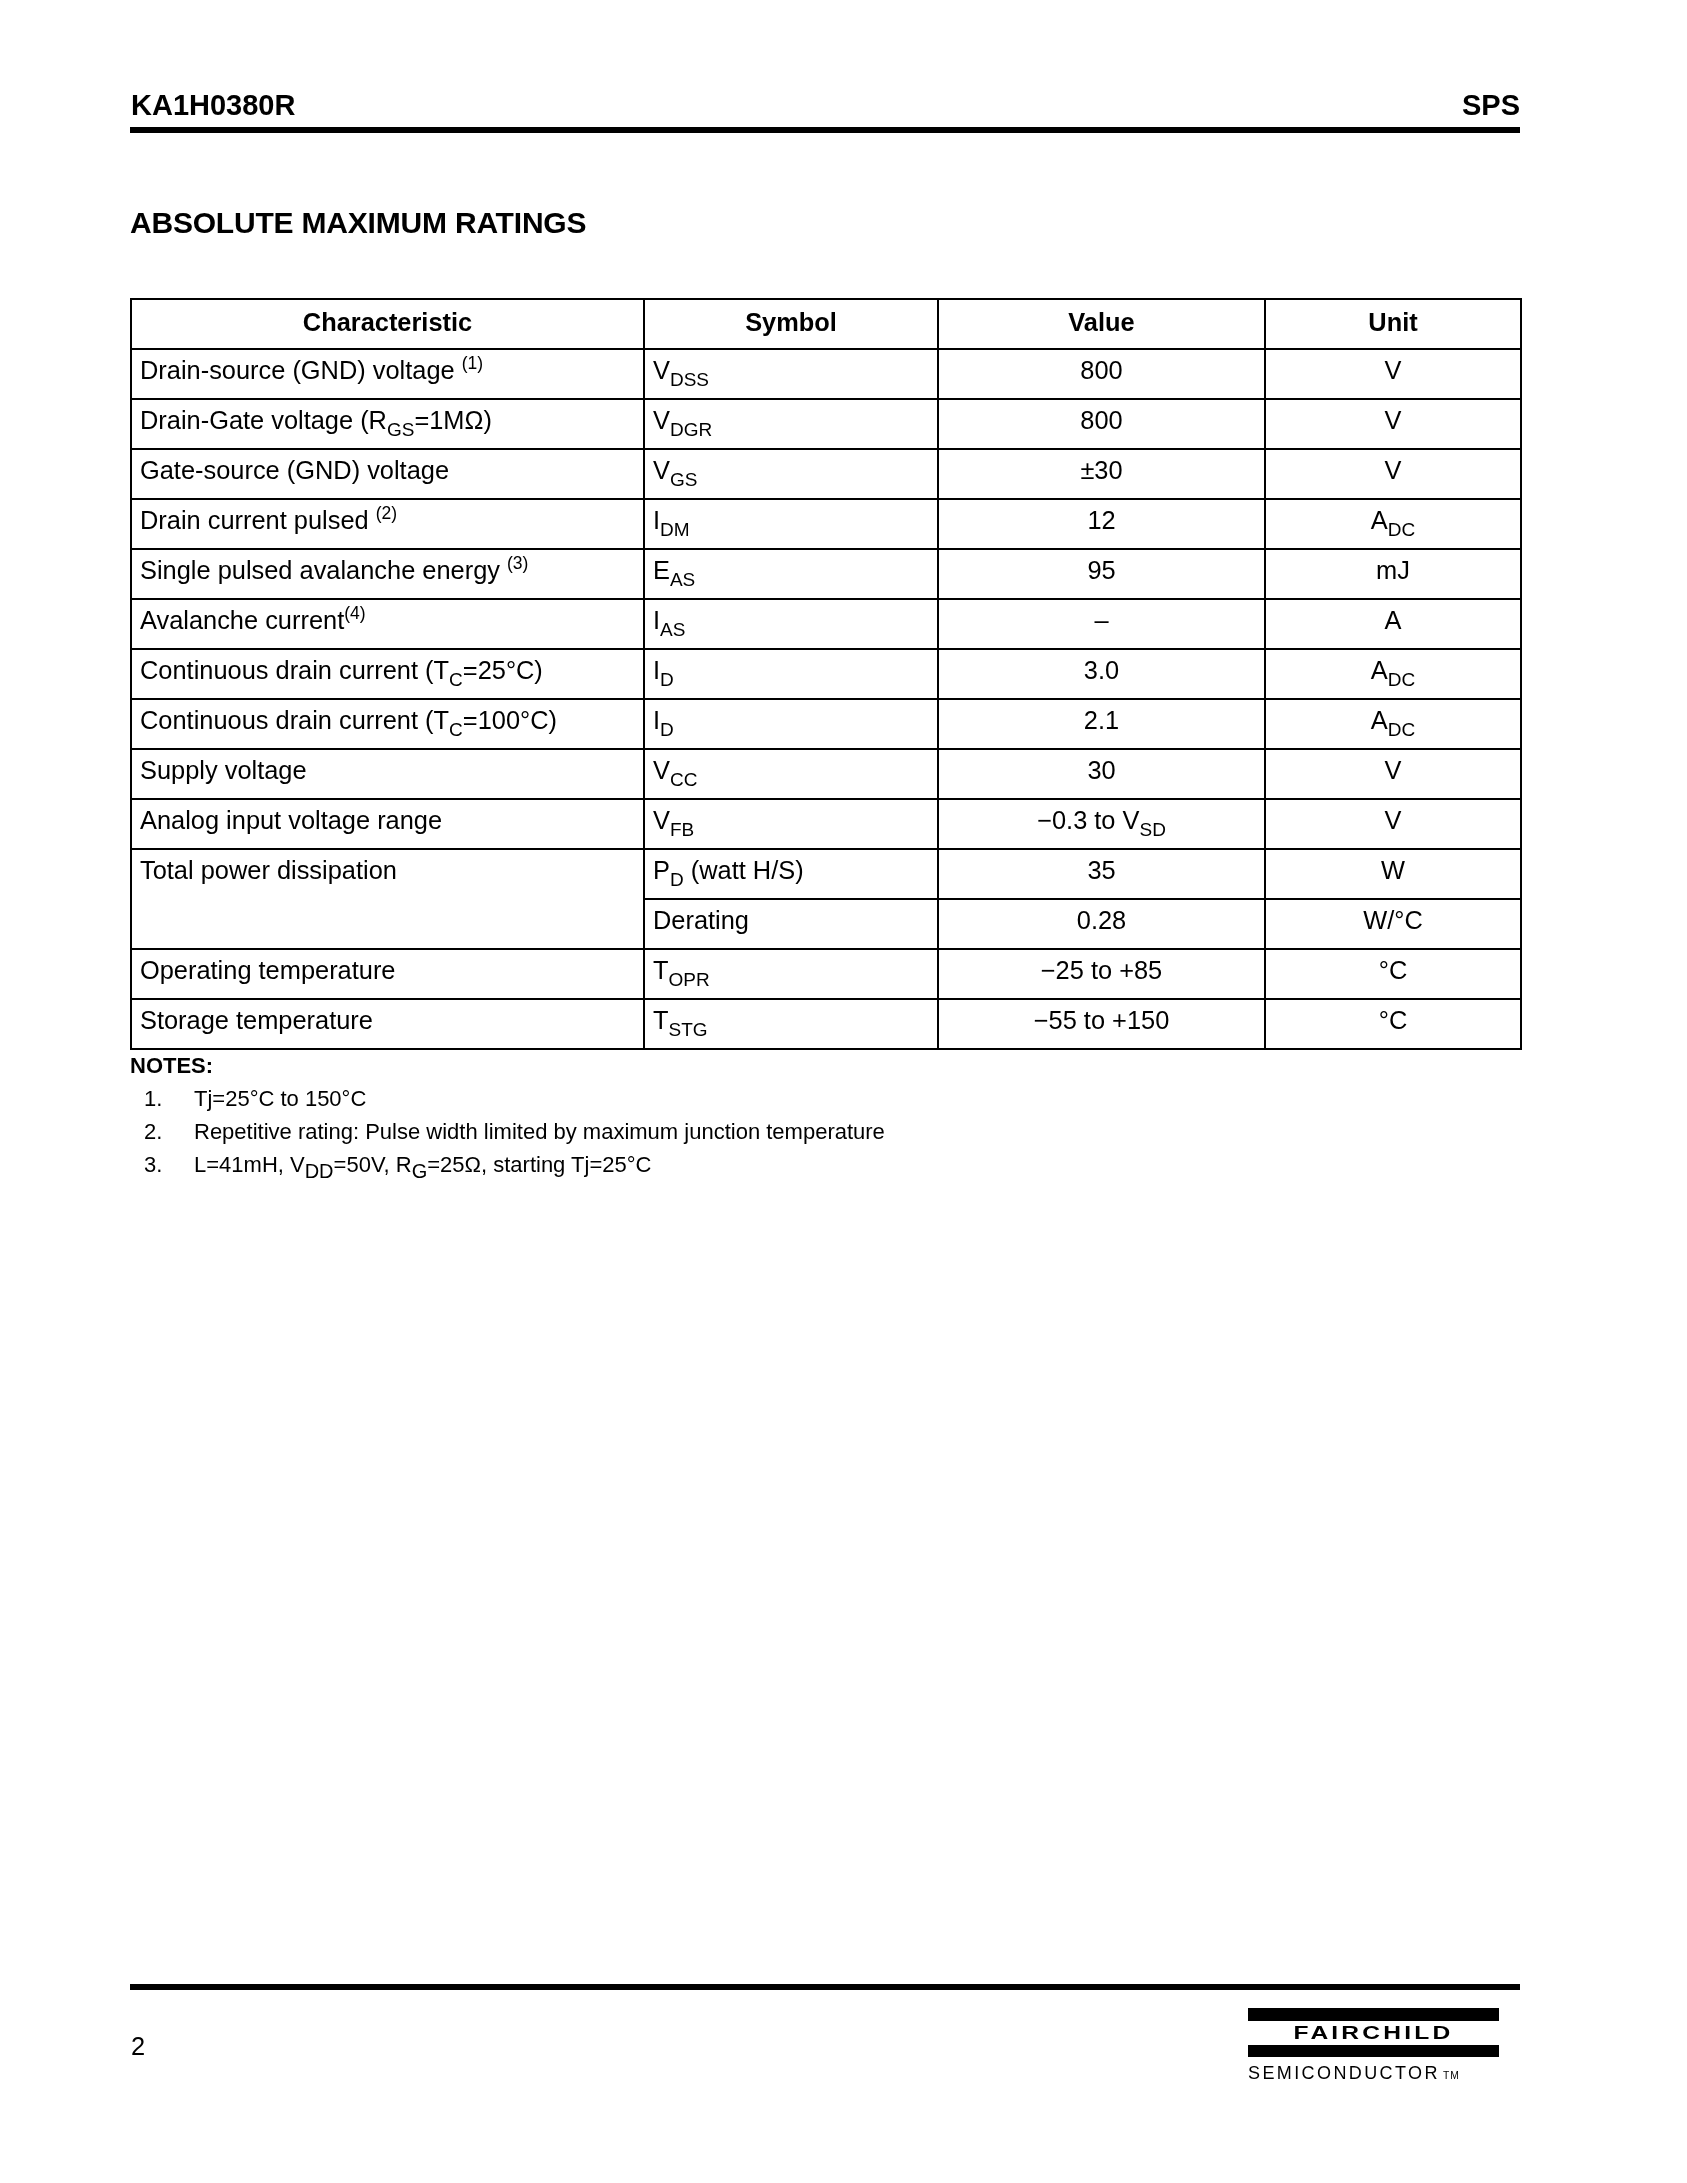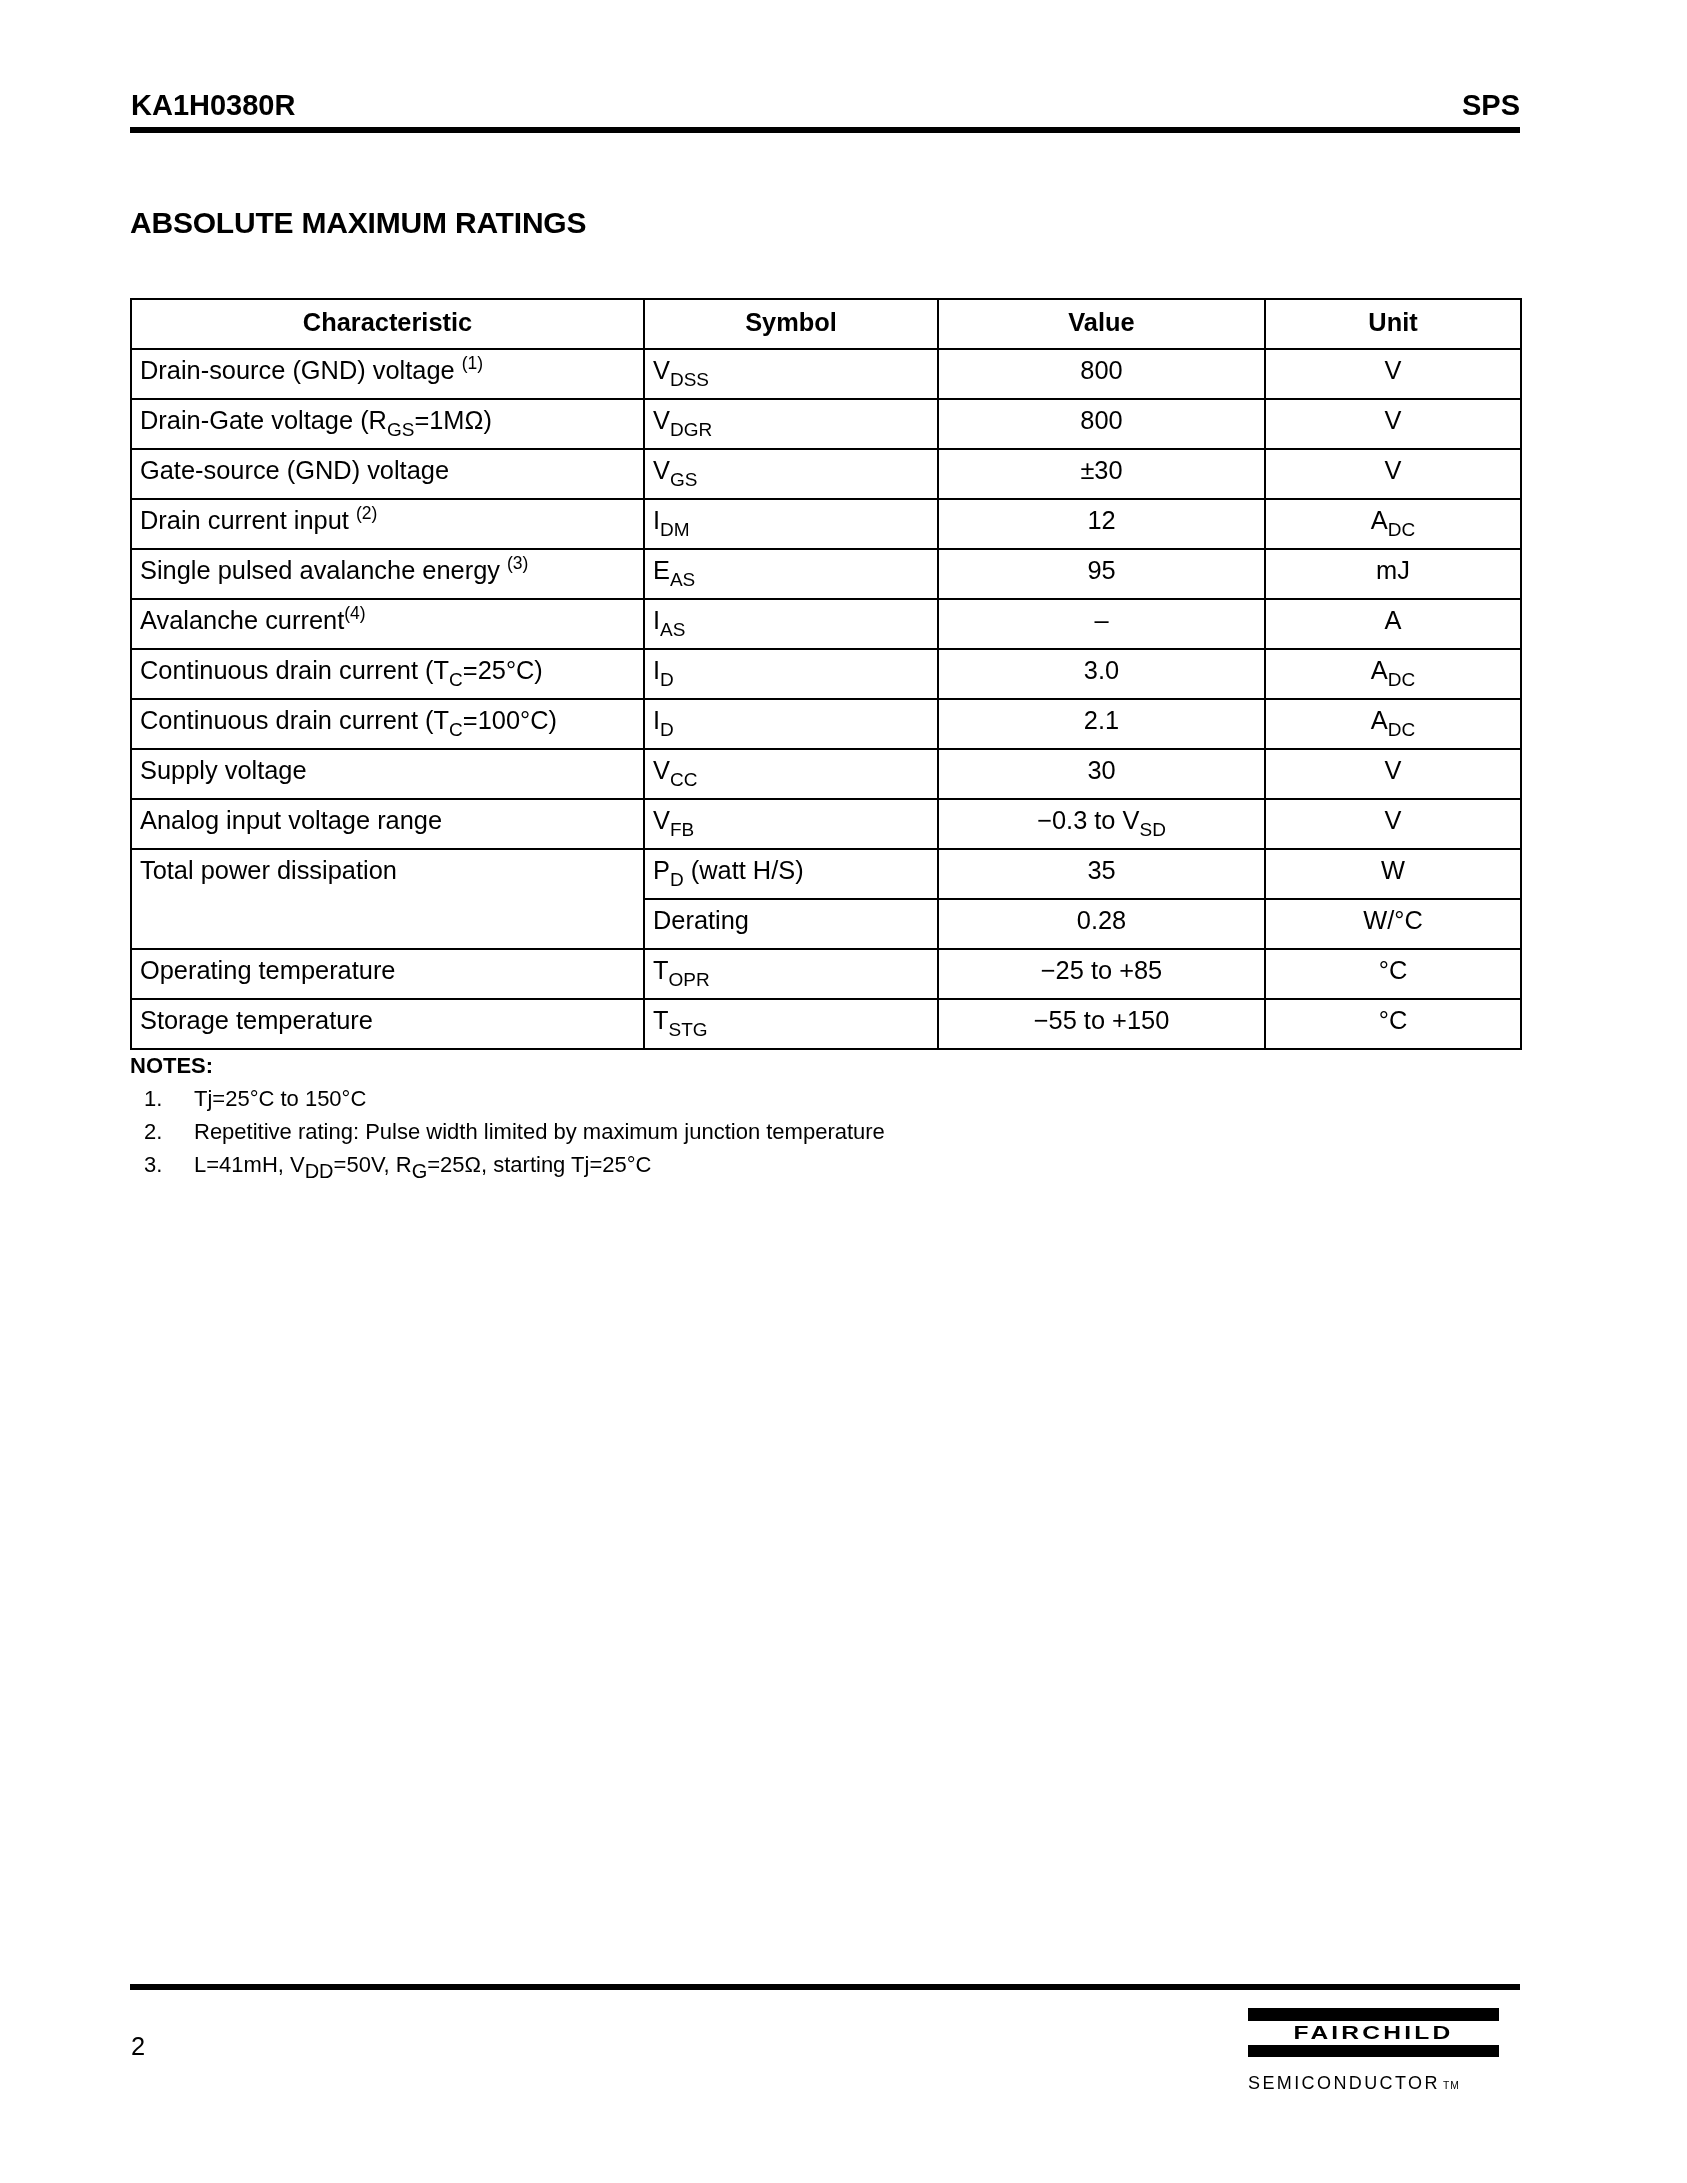--- a/index.html
+++ b/index.html
@@ -41,21 +41,21 @@
     #notes .nt-title { font-weight: bold; line-height: 32px; }
     #notes .note { line-height: 33px; white-space: nowrap; margin-left: 14px; }
     #notes .num { display: inline-block; width: 50px; }
     #notes sub { font-size: 20px; vertical-align: -5.6px; }
 
     #page-num { left: 131px; top: 2032px; font-size: 25.4px; }
 
     #logo { left: 1248px; top: 2008px; width: 251px; }
     #logo .bar { height: 12.7px; background: #000; width: 251px; }
     #logo .fc { font-weight: bold; font-size: 24.6px; line-height: 27px; letter-spacing: 3.2px; text-align: center; width: 251px; transform: scaleY(0.78); margin: -1.6px 0; }
-    #logo .semi { font-size: 18px; line-height: 20.6px; letter-spacing: 2.4px; margin-top: 16px; white-space: nowrap; }
+    #logo .semi { font-size: 18px; line-height: 20.6px; letter-spacing: 2.4px; margin-top: 6px; white-space: nowrap; }
     #logo .tm { font-size: 10.3px; letter-spacing: 0.8px; margin-left: 3.2px; }
   </style>
 </head>
 <body>
 
 <div class="abs hdr-text" id="hdr-left">KA1H0380R</div>
 <div class="abs hdr-text" id="hdr-right">SPS</div>
 <div class="rule" id="top-rule"></div>
 
 <div class="abs" id="title">ABSOLUTE MAXIMUM RATINGS</div>
@@ -88,21 +88,21 @@
       <td class="ctr">800</td>
       <td class="ctr">V</td>
     </tr>
     <tr class="r">
       <td class="lft">Gate-source (GND) voltage</td>
       <td class="lft"><span>V</span><sub>GS</sub></td>
       <td class="ctr">±30</td>
       <td class="ctr">V</td>
     </tr>
     <tr class="r">
-      <td class="lft"><span>Drain current input </span><sup>(2)</sup></td>
+      <td class="lft"><span>Drain current pulsed </span><sup>(2)</sup></td>
       <td class="lft"><span>I</span><sub>DM</sub></td>
       <td class="ctr">12</td>
       <td class="ctr"><span>A</span><sub>DC</sub></td>
     </tr>
     <tr class="r">
       <td class="lft"><span>Single pulsed avalanche energy </span><sup>(3)</sup></td>
       <td class="lft"><span>E</span><sub>AS</sub></td>
       <td class="ctr">95</td>
       <td class="ctr">mJ</td>
     </tr>

